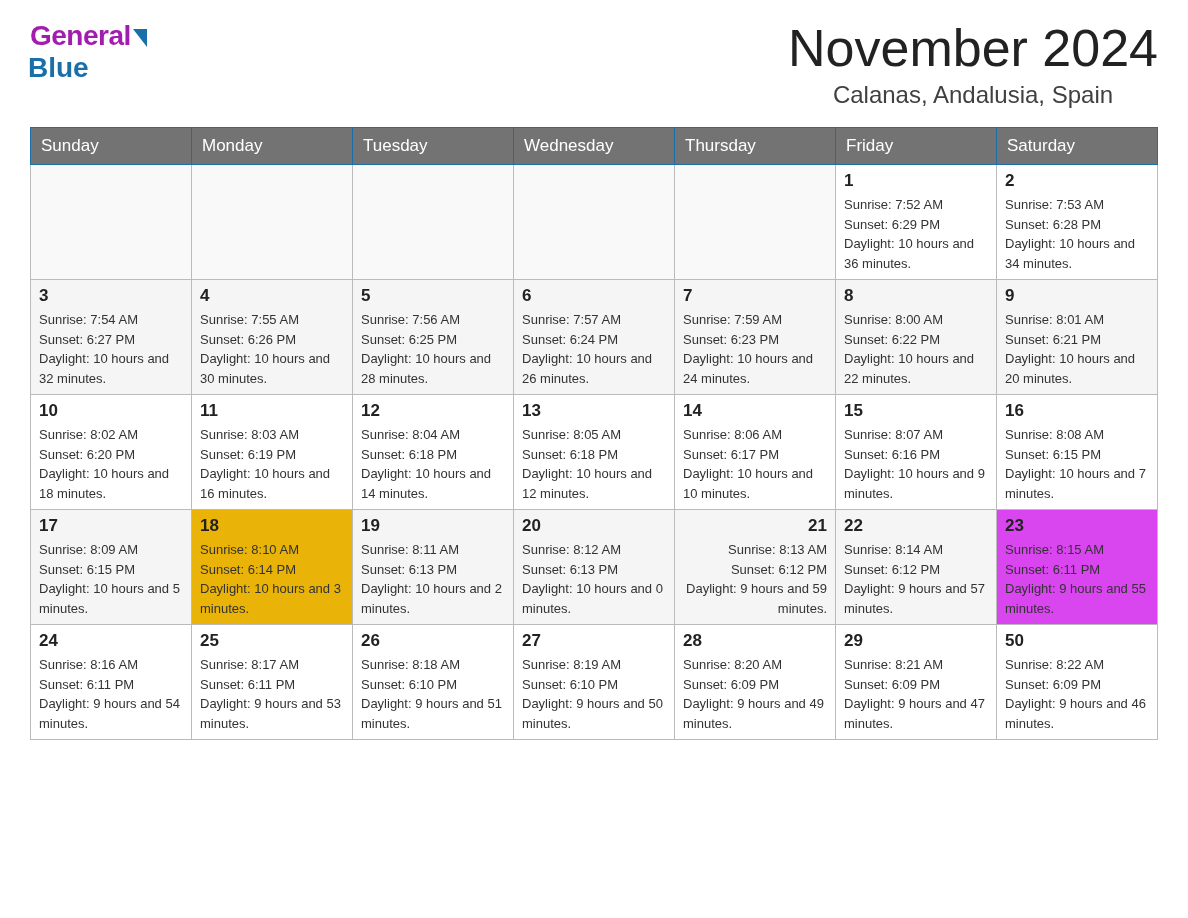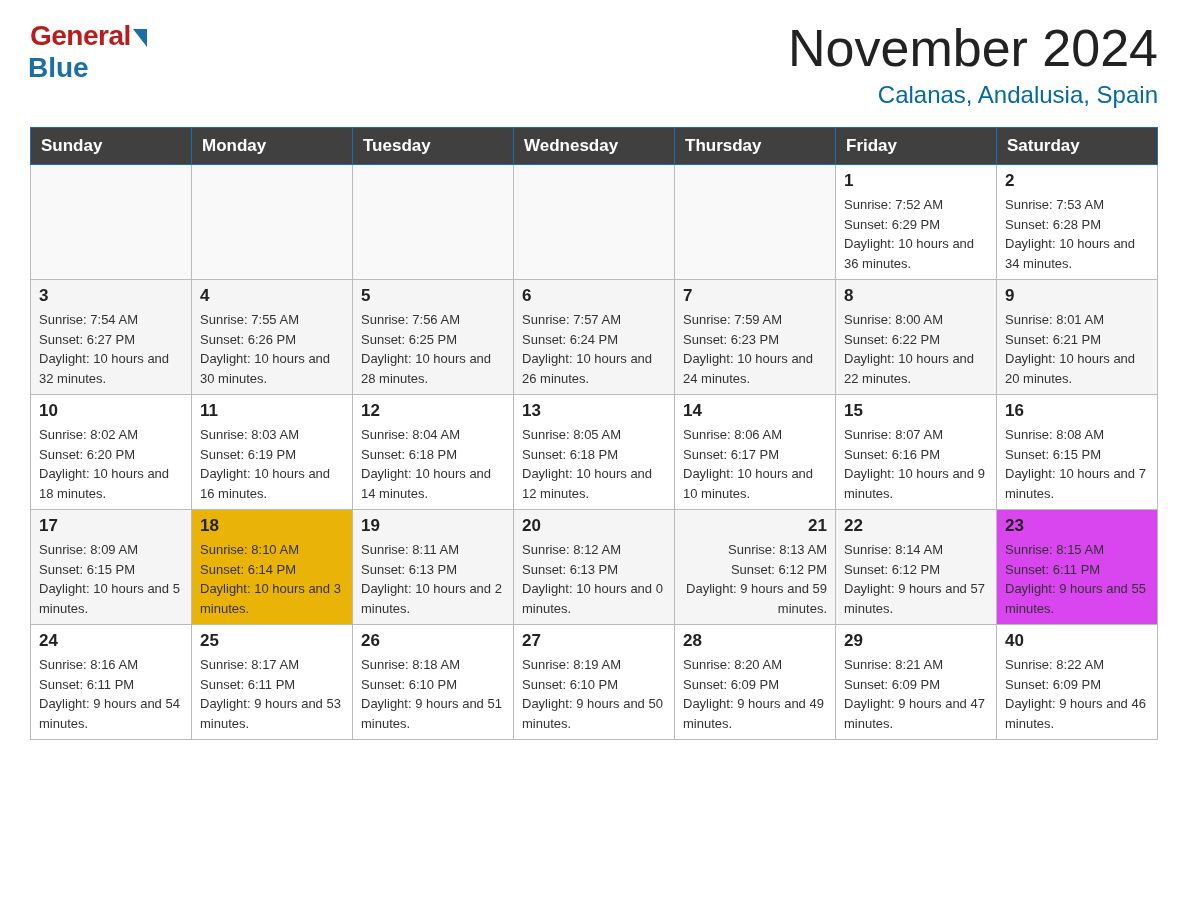--- a/index.html
+++ b/index.html
@@ -21,62 +21,62 @@
       flex-direction: column;
       align-items: flex-start;
     }
     .logo-top {
       display: flex;
       align-items: center;
     }
     .logo-general {
       font-size: 28px;
       font-weight: bold;
-      color: #b91c1c;
+      color: #a21caf;
       letter-spacing: -0.5px;
     }
     .logo-arrow {
       width: 0;
       height: 0;
       border-left: 14px solid transparent;
       border-right: 0px solid transparent;
       border-top: 18px solid #1a6fa8;
       margin-left: 2px;
       margin-top: 4px;
     }
     .logo-blue {
       font-size: 28px;
       font-weight: bold;
       color: #1a6fa8;
       margin-left: -2px;
     }
     .title-section {
-      text-align: right;
+      text-align: center;
     }
     .month-title {
       font-size: 52px;
       font-weight: normal;
       color: #222;
       line-height: 1.1;
     }
     .location-title {
       font-size: 24px;
-      color: #0369a1;
+      color: #404040;
       font-weight: normal;
       margin-top: 4px;
     }
     .calendar-table {
       width: 100%;
       border-collapse: collapse;
     }
     .calendar-table th {
-      background-color: #404040;
+      background-color: #737373;
       color: #fff;
       font-size: 17px;
-      font-weight: bold;
+      font-weight: normal;
       padding: 8px 10px;
       text-align: left;
       border: 1px solid #1a6fa8;
     }
     .calendar-table td {
       border: 1px solid #bbb;
       vertical-align: top;
       padding: 6px 8px;
       width: calc(100% / 7);
       min-height: 100px;
@@ -257,18 +257,18 @@
         </td>
         <td>
           <div class="day-number">28</div>
           <div class="day-info">Sunrise: 8:20 AM<br>Sunset: 6:09 PM<br>Daylight: 9 hours and 49 minutes.</div>
         </td>
         <td>
           <div class="day-number">29</div>
           <div class="day-info">Sunrise: 8:21 AM<br>Sunset: 6:09 PM<br>Daylight: 9 hours and 47 minutes.</div>
         </td>
         <td>
-          <div class="day-number">40</div>
+          <div class="day-number">50</div>
           <div class="day-info">Sunrise: 8:22 AM<br>Sunset: 6:09 PM<br>Daylight: 9 hours and 46 minutes.</div>
         </td>
       </tr>
     </tbody>
 </table>
 
 </body></html>

